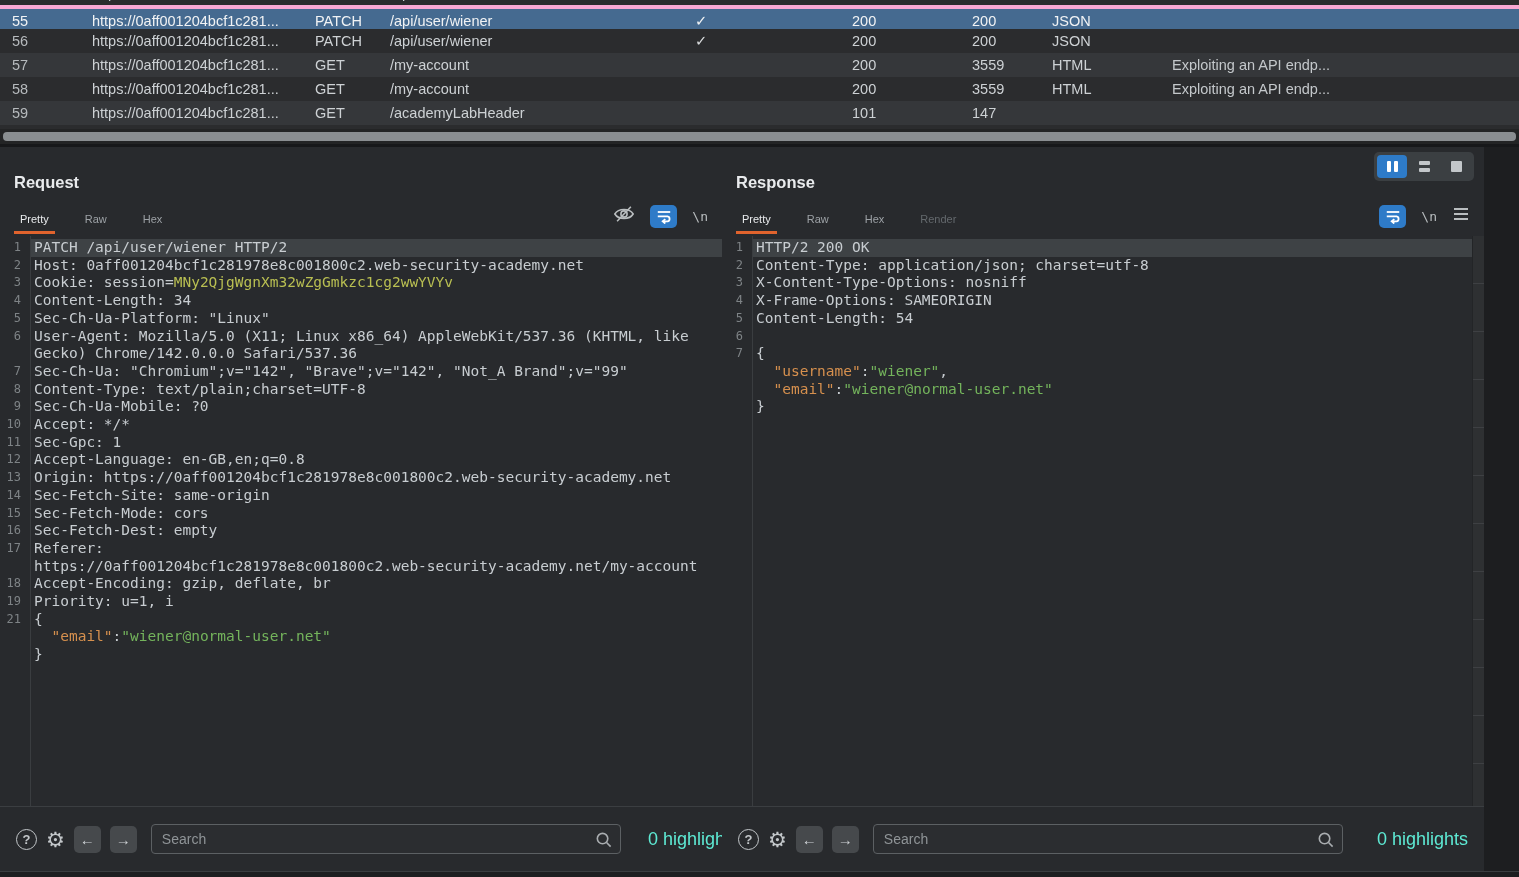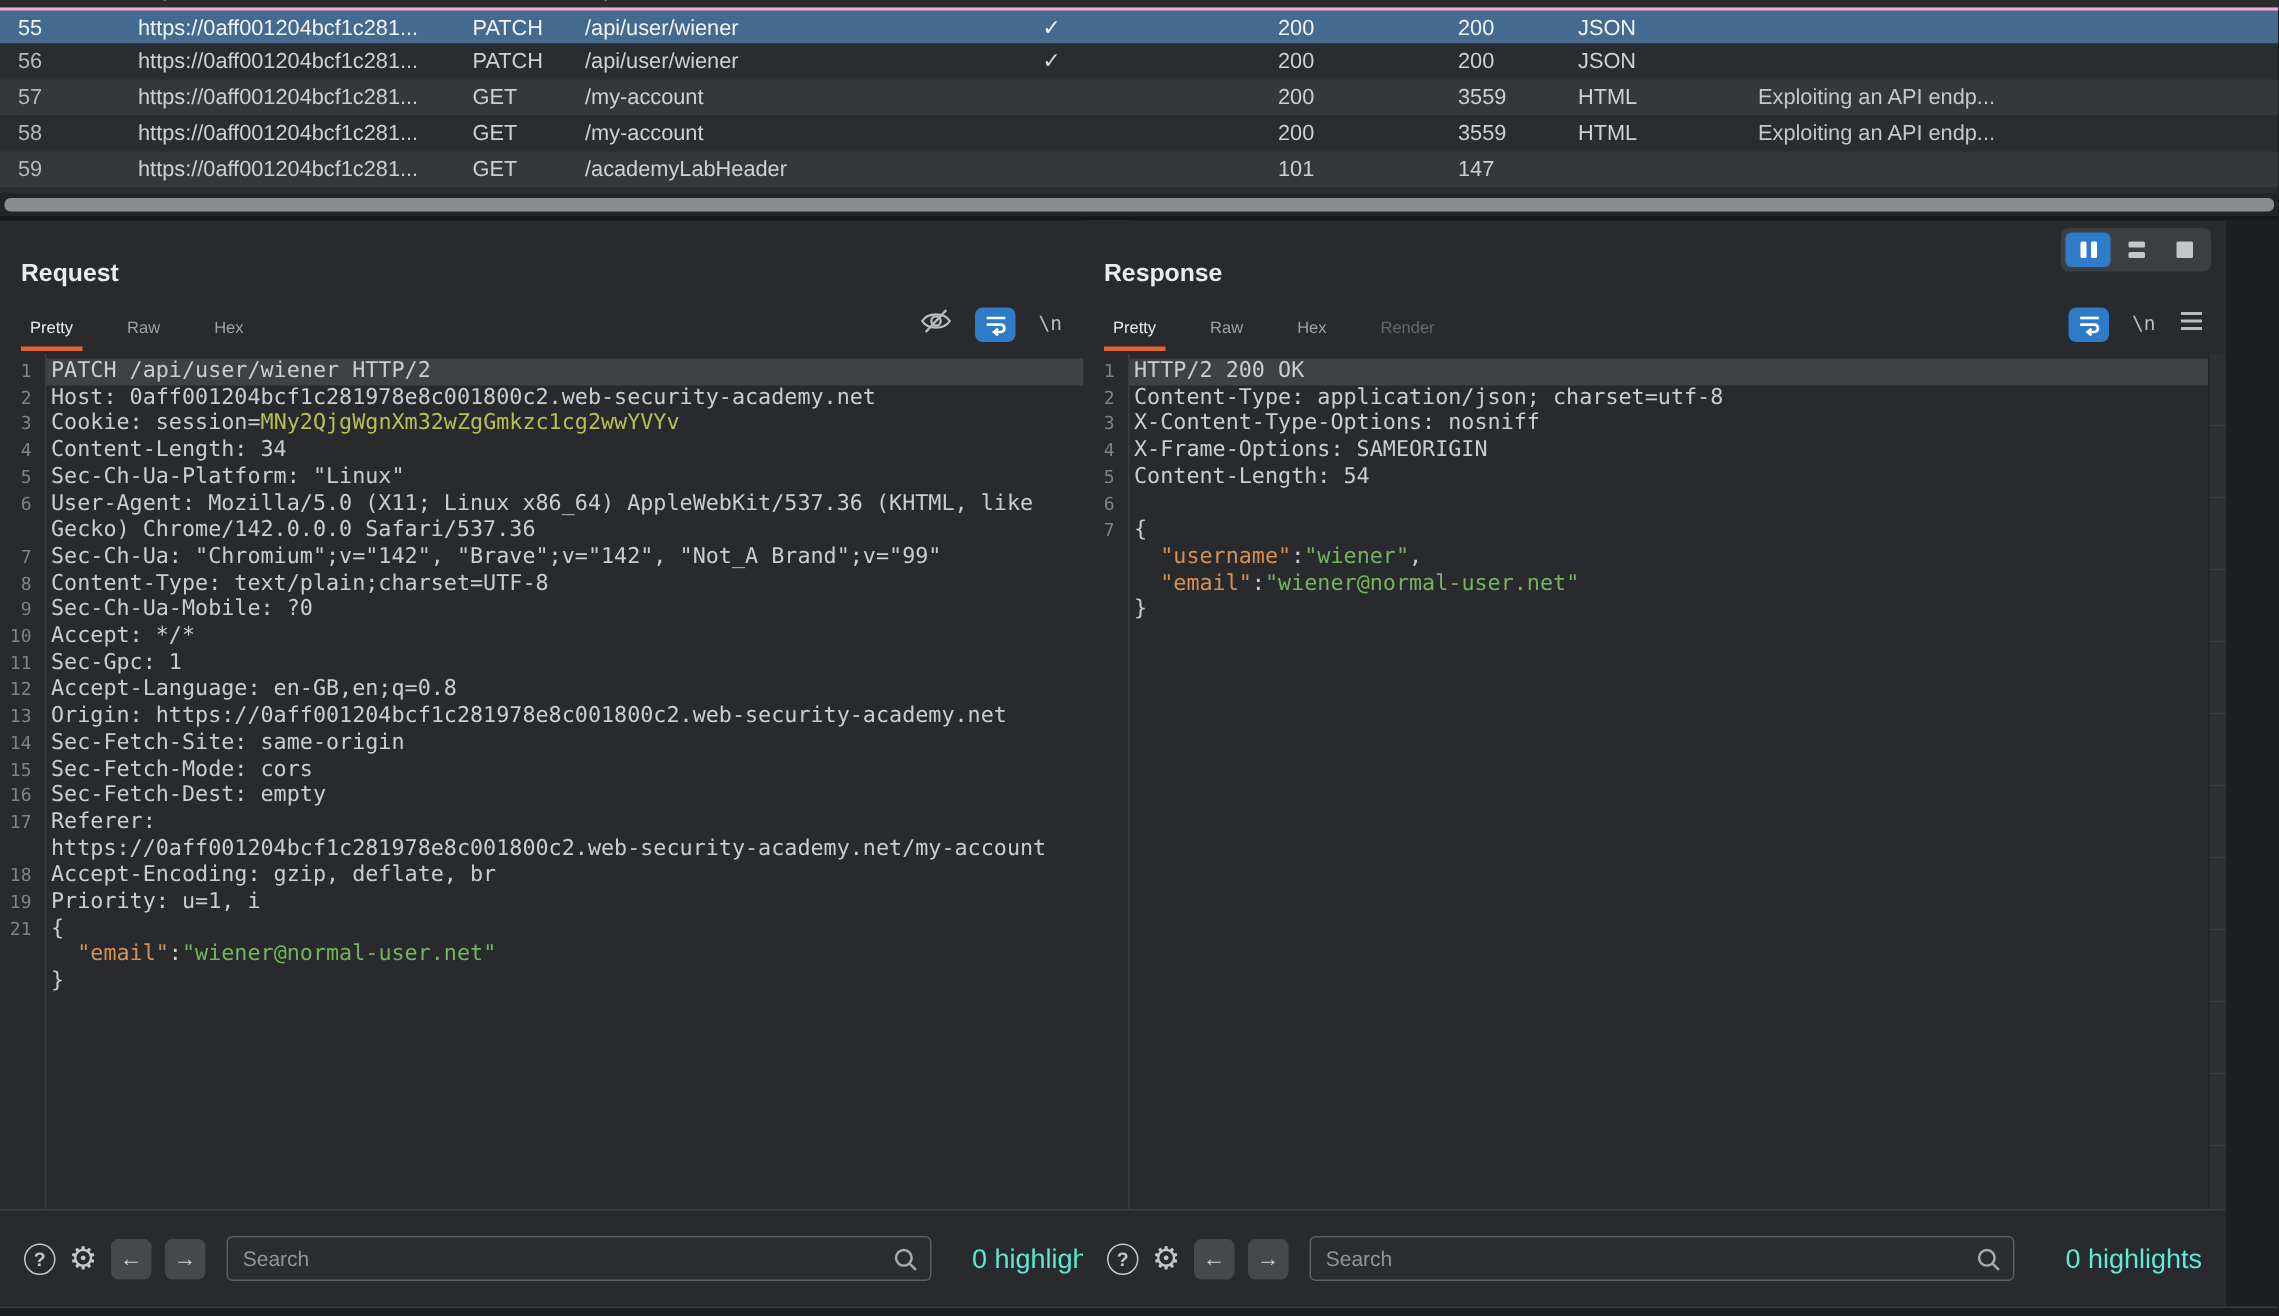--- a/index.html
+++ b/index.html
@@ -5,21 +5,21 @@
   * { margin:0; padding:0; box-sizing:border-box; }
   html,body { background:#1D1E20; }
   .screen { position:relative; width:1519px; height:877px; background:#1D1E20; overflow:hidden;
             font-family:"Liberation Sans", sans-serif; }
 
   
   .htable { position:absolute; top:0; left:0; width:1519px; height:129px; background:#2B2C2E; overflow:hidden; }
   .trow { position:relative; height:24px; width:100%; }
   .trow.dark  { background:#2B2C2E; }
   .trow.light { background:#35373A; }
-  .trow.selected { background:#456A90; border-top:2px solid #f9a8d4; }
+  .trow.selected { background:#456A90; border-top:4px solid #f9a8d4; }
   .cell { position:absolute; top:0; height:24px; line-height:24px; font-size:14.5px; color:#CDD1D4;
           white-space:nowrap; overflow:hidden; }
   .trow.selected .cell { color:#F1F3F5; }
   .col-num    { left:12px;  width:50px;  color:#B6BABD; }
   .col-url    { left:92px; width:212px; }
   .col-method { left:315px; width:72px; }
   .col-path   { left:390px; width:290px; }
   .col-check  { left:686px; width:30px; text-align:center; color:#D7DADC; }
   .col-status { left:852px; width:80px; }
   .col-length { left:972px; width:80px; }

